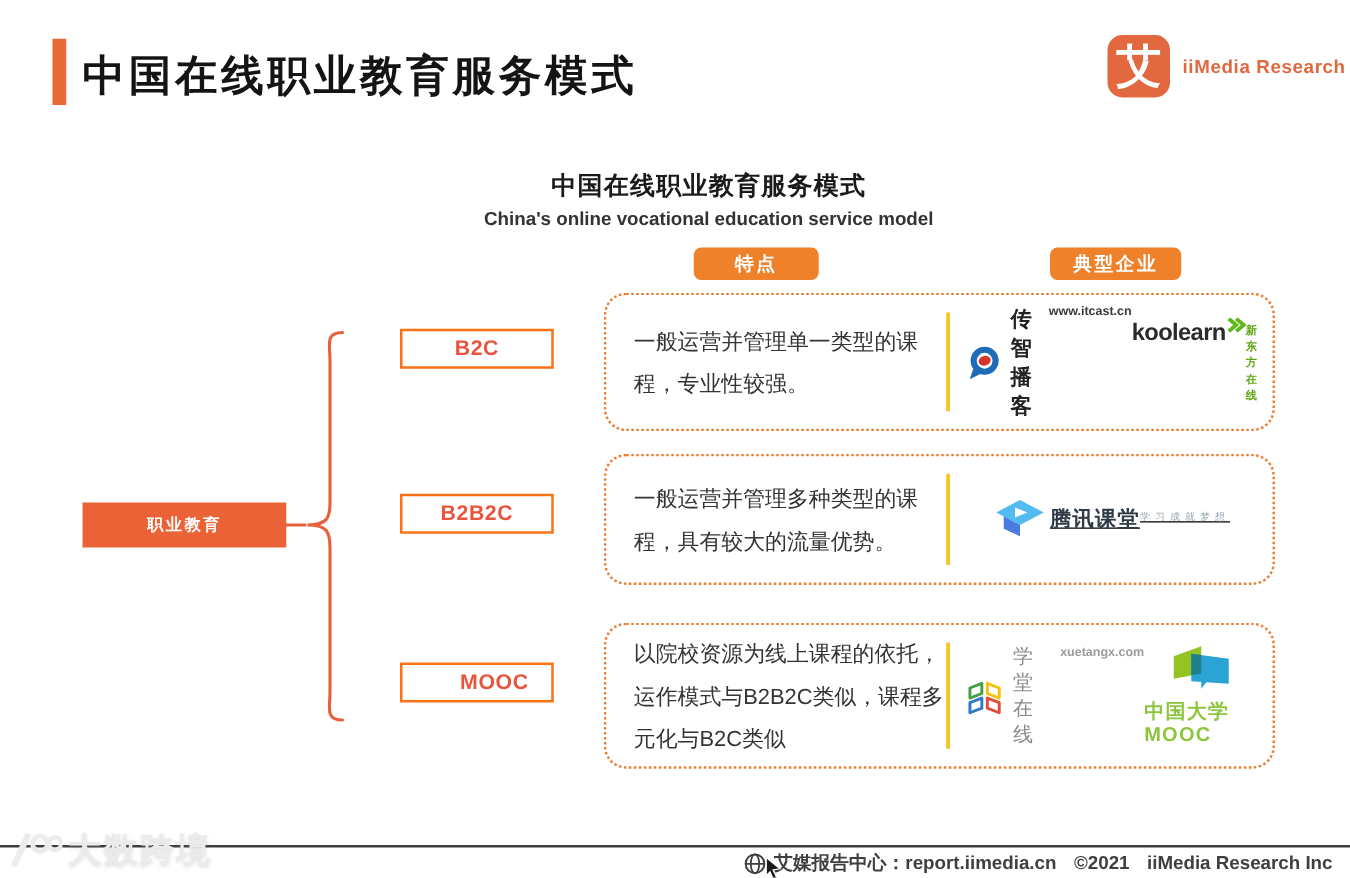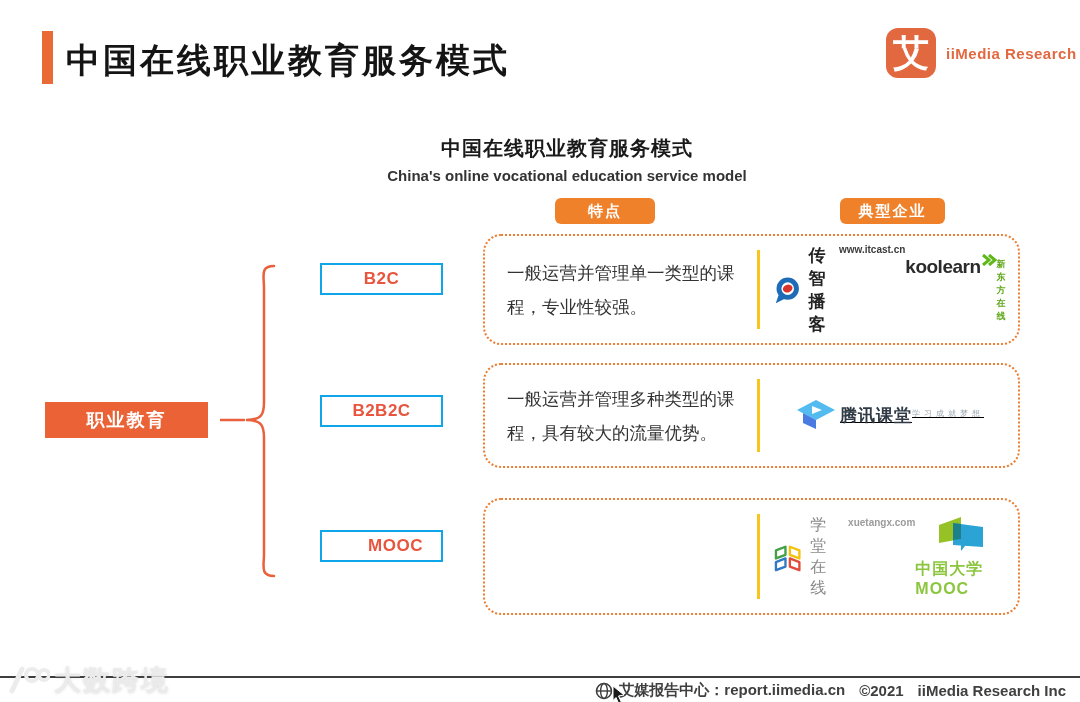--- a/index.html
+++ b/index.html
@@ -22,27 +22,27 @@
   .chart-subtitle { position:absolute; left:107px; top:167px; width:920px; text-align:center;
     font-size:15px; font-weight:bold; color:#333; }
 
   
   .badge { position:absolute; top:198px; height:26px; background:#F0812B; border-radius:6px;
     color:#fff; font-size:15px; font-weight:bold; display:flex; align-items:center; justify-content:center; letter-spacing:2px; }
   .badge-feature { left:555px; width:100px; }
   .badge-companies { left:840px; width:105px; }
 
   
-  .root-node { position:absolute; left:45px; top:402px; width:163px; height:36px; background:#EA6235;
-    border-radius:0; color:#fff; font-size:18px; font-weight:bold; letter-spacing:2px;
+  .root-node { position:absolute; left:66px; top:402px; width:163px; height:36px; background:#EA6235;
+    border-radius:0; color:#fff; font-size:13px; font-weight:bold; letter-spacing:2px;
     display:flex; align-items:center; justify-content:center; }
   .brace { position:absolute; left:220px; top:262px; }
 
   
-  .row-label { position:absolute; left:320px; width:123px; height:32px; border:2px solid #0ea5e9;
+  .row-label { position:absolute; left:320px; width:123px; height:32px; border:2px solid #f97316;
     background:#fff; color:#E8553E; font-size:17px; font-weight:bold;
     display:flex; align-items:center; justify-content:center; letter-spacing:0.5px; }
   .row-label.r1 { top:263px; }
   .row-label.r2 { top:395px; }
   .row-label.r3 { top:530px;padding-left:28px; }
 
   
   .card { position:absolute; left:483px; width:537px; border:2px dotted #ED7D31; border-radius:18px;
     background:#fff; display:flex; align-items:center; }
   .card.r1 { top:234px; height:111px; }
@@ -155,20 +155,21 @@
         </svg>
         <div class="logo-col" style="margin-left:3px;text-decoration:underline;">
           <span class="tencent-name">腾讯课堂</span>
           <span class="tencent-slogan">学习成就梦想</span>
         </div>
       </div>
     </div>
   </div>
 
   <div class="card r3">
+    <div class="card-desc">以院校资源为线上课程的依托，运作模式与B2B2C类似，课程多元化与B2C类似</div>
     <div class="card-divider"></div>
     <div class="card-logos">
       <div class="logo">
         <svg width="40" height="40" viewBox="0 0 40 40">
           <polygon points="4,11 17,6 17,17 4,22" fill="#fff" stroke="#43A047" stroke-width="3.2" stroke-linejoin="round"></polygon>
           <polygon points="23,6 36,11 36,22 23,17" fill="#fff" stroke="#F4C20D" stroke-width="3.2" stroke-linejoin="round"></polygon>
           <polygon points="4,27 17,22 17,33 4,38" fill="#fff" stroke="#3178C6" stroke-width="3.2" stroke-linejoin="round"></polygon>
           <polygon points="23,22 36,27 36,38 23,33" fill="#fff" stroke="#E14C3A" stroke-width="3.2" stroke-linejoin="round"></polygon>
         </svg>
         <div class="logo-col" style="margin-left:8px;">

